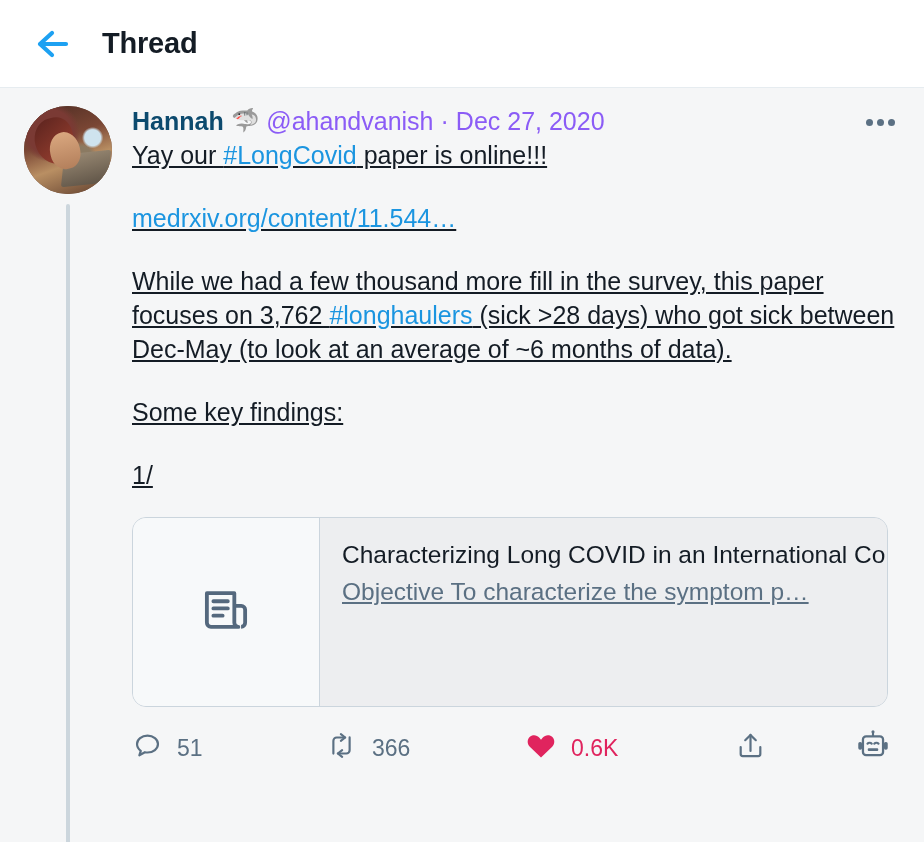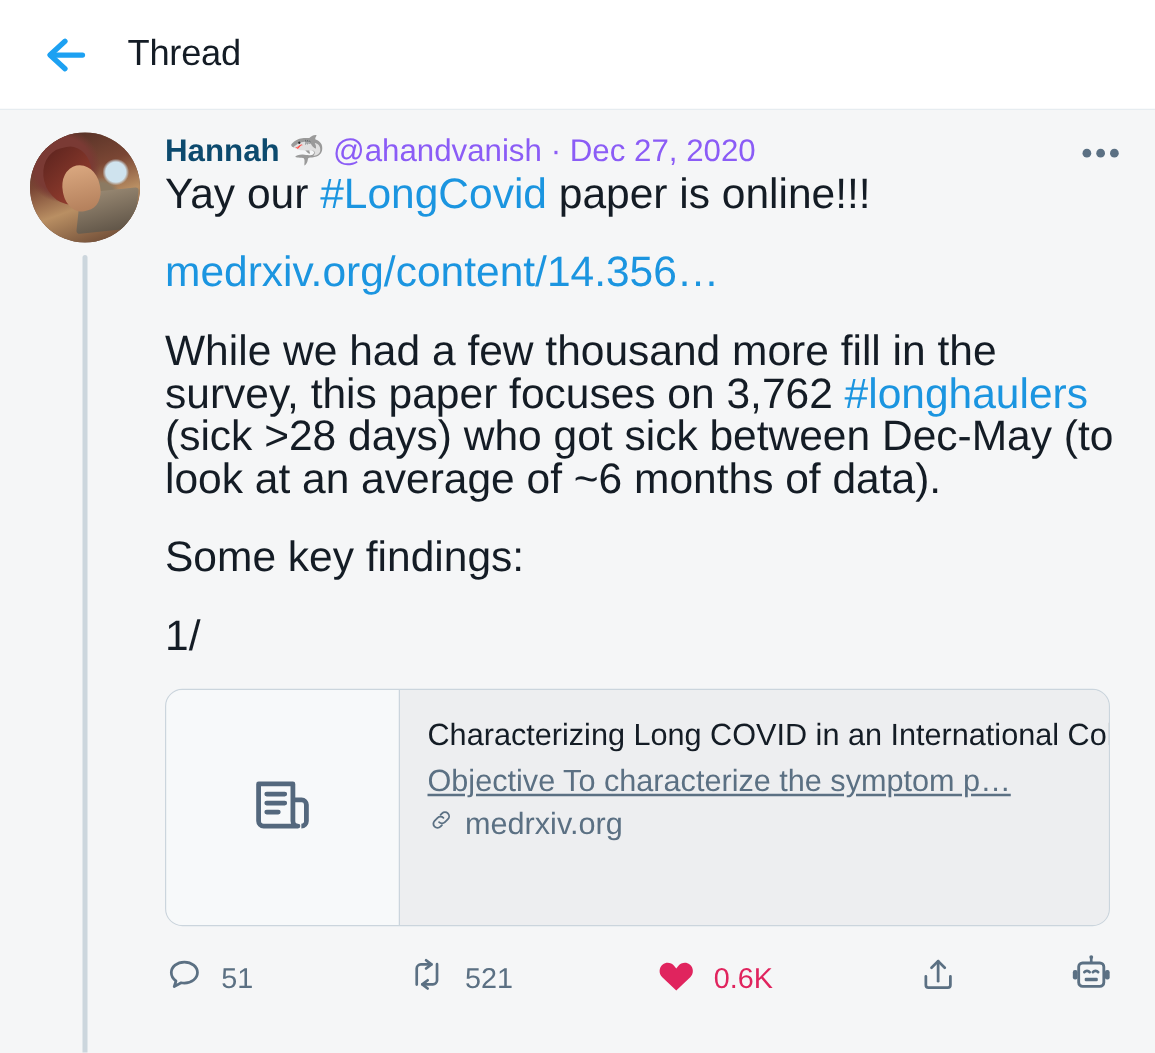--- a/index.html
+++ b/index.html
@@ -31,21 +31,21 @@
     display: flex;
     align-items: center;
     justify-content: center;
     border-radius: 50%;
     cursor: pointer;
     flex: none;
   }
   .back-btn svg { display: block; }
   .header-title {
     font-size: 29px;
-    font-weight: normal;
+    font-weight: bold;
     color: #141C25;
     margin-left: 20px;
     letter-spacing: -0.2px;
   }
 
   
   .tweet {
     position: relative;
     padding: 18px 24px 0 24px;
     box-sizing: border-box;
@@ -158,25 +158,26 @@
   }
   .more-btn i {
     width: 7px;
     height: 7px;
     border-radius: 50%;
     background: #5B7083;
     display: block;
   }
 
   .tweet-text {
-    font-size: 34px;
+    font-size: 25px;
     line-height: 34px;
     color: #141C25;
     margin-top: 2px;
     word-wrap: break-word;
+    text-decoration: underline;
   }
   .tweet-text p { margin: 0; }
   .tweet-text .gap { height: 29px; }
   .link { color: #1B95E0; text-decoration: none; cursor: pointer; }
   .hashtag { color: #1B95E0; text-decoration: none; cursor: pointer; }
 
   
   .card {
     margin-top: 25px;
     margin-right: 12px;
@@ -296,21 +297,21 @@
       </div>
 
       <div class="tweet-text">
         <p>
           <span>Yay our </span><a class="hashtag">#LongCovid</a><span> paper is online!!!</span>
         </p>
 
         <div class="gap"></div>
 
         <p>
-          <a class="link">medrxiv.org/content/14.356…</a>
+          <a class="link">medrxiv.org/content/11.544…</a>
         </p>
 
         <div class="gap"></div>
 
         <p>
           <span>While we had a few thousand more fill in the survey, this paper focuses on 3,762 </span><a class="hashtag">#longhaulers</a><span> (sick &gt;28 days) who got sick between Dec-May (to look at an average of ~6 months of data).</span>
         </p>
 
         <div class="gap"></div>
 
@@ -327,29 +328,20 @@
             <svg width="54" height="54" viewBox="0 0 24 24" fill="none">
               <path d="M3.5 4.5h12.2v13.2a1.8 1.8 0 0 0 1.8 1.8H5.3a1.8 1.8 0 0 1-1.8-1.8V4.5Z" stroke="#54687D" stroke-width="1.7" stroke-linejoin="round"></path>
               <path d="M15.7 10.2h3.1a1.7 1.7 0 0 1 1.7 1.7v5.8a1.8 1.8 0 0 1-1.8 1.8" stroke="#54687D" stroke-width="1.7" stroke-linejoin="round"></path>
               <path d="M6.4 8.1h6.4M6.4 11.3h6.4M6.4 14.5h4.1" stroke="#54687D" stroke-width="1.7" stroke-linecap="round"></path>
             </svg>
           </span>
         </div>
         <div class="card-body">
           <div class="card-title">Characterizing Long COVID in an International Cohort: 7 Months of …</div>
           <div class="card-desc">Objective To characterize the symptom p…</div>
-          <div class="card-domain">
-            <span>
-              <svg width="22" height="22" viewBox="0 0 24 24" fill="none">
-                <path d="M10.1 13.9a3.6 3.6 0 0 0 5.1 0l2.6-2.6a3.6 3.6 0 1 0-5.1-5.1l-1.3 1.3" stroke="#5B7083" stroke-width="1.6" stroke-linecap="round"></path>
-                <path d="M13.9 10.1a3.6 3.6 0 0 0-5.1 0l-2.6 2.6a3.6 3.6 0 1 0 5.1 5.1l1.3-1.3" stroke="#5B7083" stroke-width="1.6" stroke-linecap="round"></path>
-              </svg>
-            </span>
-            <span>medrxiv.org</span>
-          </div>
         </div>
       </div>
 
       <div class="actions">
 
         <div class="action a-reply">
           <span>
             <svg width="31" height="31" viewBox="0 0 24 24" fill="none">
               <path d="M12 4.4c4.5 0 8.1 2.9 8.1 6.5 0 3.6-3.6 6.5-8.1 6.5-.7 0-1.4-.07-2-.2l-4.3 2.4 1.1-3.5c-1.8-1.2-2.9-3-2.9-5.2 0-3.6 3.6-6.5 8.1-6.5Z" stroke="#5B7083" stroke-width="1.7" stroke-linejoin="round"></path>
             </svg>
@@ -359,21 +351,21 @@
 
         <div class="action a-retweet">
           <span>
             <svg width="33" height="31" viewBox="0 0 26 24" fill="none">
               <path d="M6.6 18.4V8.3a2.6 2.6 0 0 1 2.6-2.6h6.6" stroke="#5B7083" stroke-width="1.7" stroke-linecap="round" stroke-linejoin="round"></path>
               <path d="M12.5 3.1 15.9 5.7 12.5 8.3" stroke="#5B7083" stroke-width="1.7" stroke-linecap="round" stroke-linejoin="round"></path>
               <path d="M19.4 5.6v10.1a2.6 2.6 0 0 1-2.6 2.6h-6.6" stroke="#5B7083" stroke-width="1.7" stroke-linecap="round" stroke-linejoin="round"></path>
               <path d="M13.5 20.9 10.1 18.3 13.5 15.7" stroke="#5B7083" stroke-width="1.7" stroke-linecap="round" stroke-linejoin="round"></path>
             </svg>
           </span>
-          <span class="lbl">521</span>
+          <span class="lbl">366</span>
         </div>
 
         <div class="action a-like">
           <span>
             <svg width="32" height="30" viewBox="0 0 24 22">
               <path d="M12 20.3 3.6 12.3C1.4 10.2 1.5 6.6 3.9 4.7c2.1-1.7 5.2-1.2 6.9.9l1.2 1.5 1.2-1.5c1.7-2.1 4.8-2.6 6.9-.9 2.4 1.9 2.5 5.5.3 7.6L12 20.3Z" fill="#E0245E"></path>
             </svg>
           </span>
           <span class="lbl">0.6K</span>
         </div>

